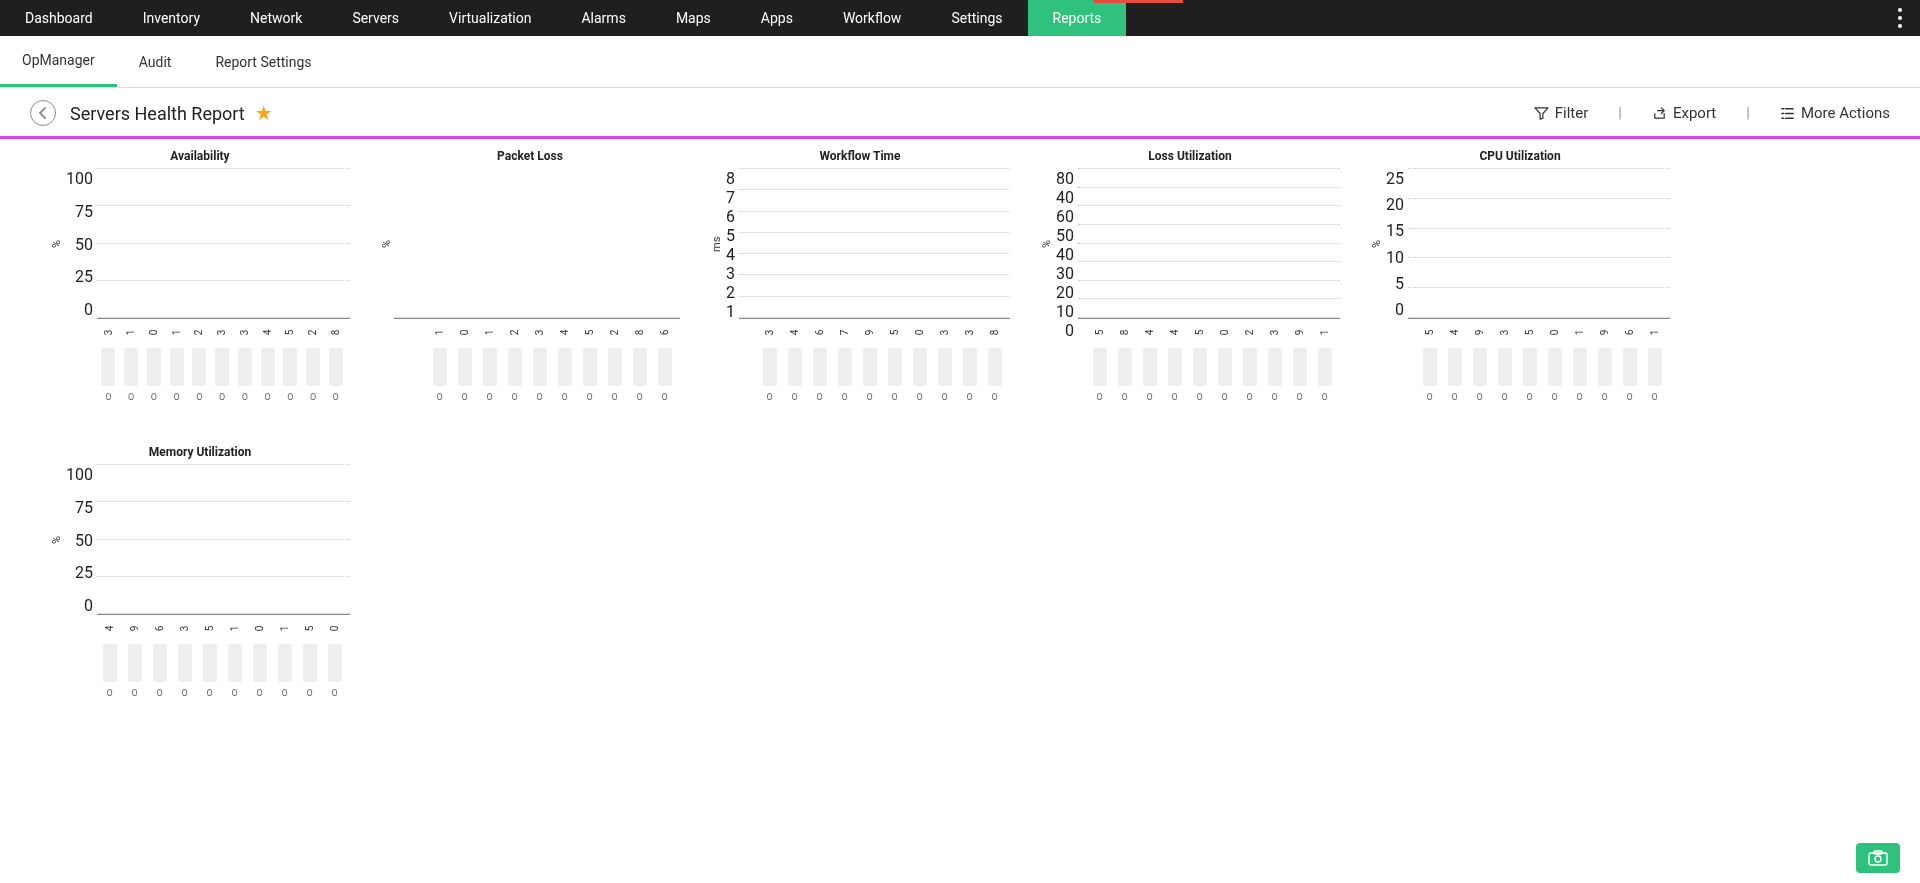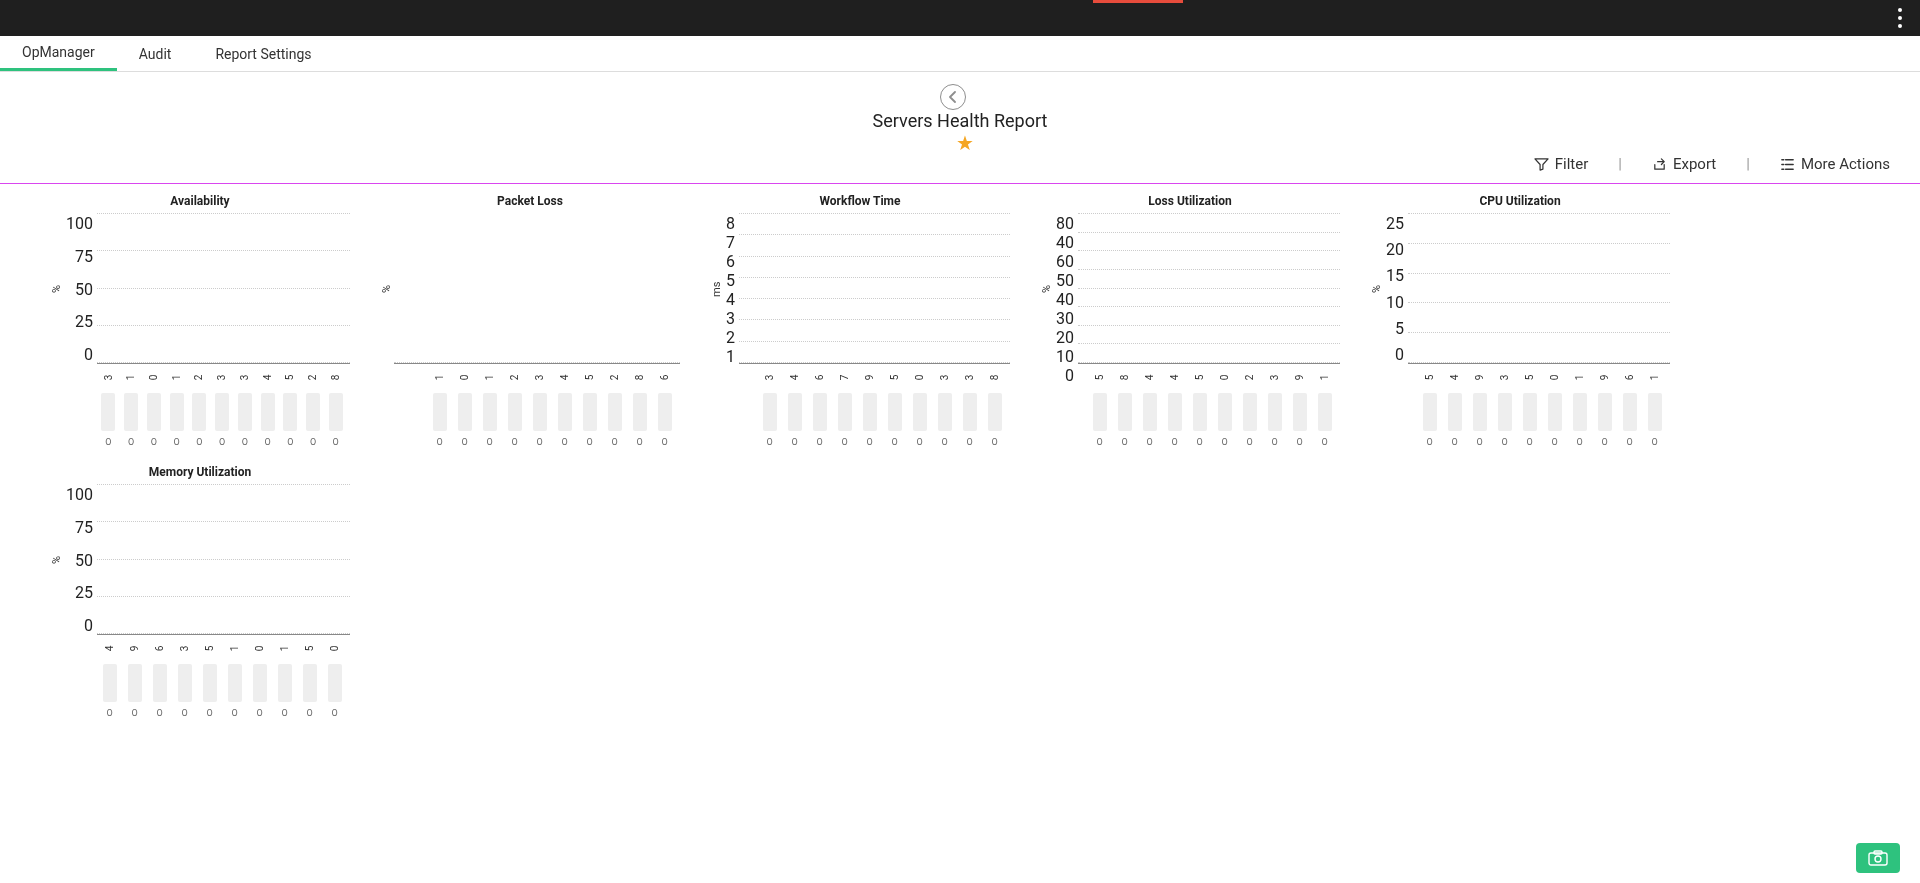--- a/index.html
+++ b/index.html
@@ -6,35 +6,35 @@
   *{box-sizing:border-box;}
 
   
   .topnav{background:#1f1f1f;height:36px;display:flex;align-items:stretch;color:#fff;font-size:14px;position:relative;}
   .topnav .nav-item{display:flex;align-items:center;padding:0 25px;cursor:pointer;white-space:nowrap;}
   .topnav .nav-item.active{background:#2ec27e;}
   .topnav .red-marker{position:absolute;top:0;left:1093px;width:90px;height:3px;background:#e74c3c;}
   .topnav .kebab{margin-left:auto;padding:0 18px;display:flex;align-items:center;cursor:pointer;}
   .kebab-dot{width:4px;height:4px;background:#fff;border-radius:50%;margin:2px 0;}
   
-  .subnav{height:36px;border-bottom:1px solid #ddd;display:flex;align-items:stretch;font-size:14px;}
+  .subnav{height:52px;border-bottom:1px solid #ddd;display:flex;align-items:stretch;font-size:14px;}
   .subnav .sub-item{display:flex;align-items:center;padding:0 22px;cursor:pointer;color:#333;}
   .subnav .sub-item.active{border-bottom:3px solid #2ec27e;}
 
   
-  .page-header{display:flex;align-items:center;padding:12px 30px 10px 30px;border-bottom:1px solid #d946ef;flex-direction:column;}
+  .page-header{display:flex;align-items:center;padding:12px 30px 10px 30px;border-bottom:3px solid #d946ef;}
   .back-btn{width:26px;height:26px;border:1.5px solid #8e8e8e;border-radius:50%;display:flex;align-items:center;justify-content:center;margin-right:14px;cursor:pointer;}
   .page-title{font-size:18px;font-weight:400;color:#222;}
   .star{color:#f5a623;font-size:20px;margin-left:10px;}
   .header-actions{margin-left:auto;display:flex;align-items:center;gap:30px;font-size:15px;color:#333;}
   .action{display:flex;align-items:center;gap:6px;cursor:pointer;}
   .vsep{color:#999;}
 
   
-  .charts{padding:10px 30px 40px 50px;display:flex;flex-wrap:wrap;gap:18px 30px;}
+  .charts{padding:10px 30px 40px 50px;display:flex;flex-wrap:wrap;gap:43px 30px;}
   .chart-card{width:300px;}
   .chart-title{font-size:12px;font-weight:700;text-align:center;margin-bottom:6px;}
   .plot-wrap{display:flex;}
   .yaxis-label{writing-mode:vertical-rl;transform:rotate(180deg);font-size:11px;color:#333;text-align:center;width:14px;}
   .yaxis-ticks{display:flex;flex-direction:column;justify-content:space-between;align-items:flex-end;font-size:16px;color:#222;padding:0 4px 0 2px;height:150px;}
   .plot{flex:1;height:150px;border-bottom:1px solid #888;position:relative;background:linear-gradient(to top,#fff 0,#fff 100%);}
   .grid-line{position:absolute;left:0;right:0;border-top:1px dotted #ccc;}
   .bars{position:absolute;left:5px;right:5px;bottom:0;top:0;display:flex;align-items:flex-end;gap:4px;}
   .bar{flex:1;min-width:0;}
   .bar-stack{display:flex;flex-direction:column-reverse;height:100%;width:100%;}
@@ -47,20 +47,33 @@
   .footer-btn{position:fixed;right:20px;bottom:10px;width:44px;height:30px;background:#2ec27e;border-radius:4px;display:flex;align-items:center;justify-content:center;cursor:pointer;}
 
   svg{display:block;}
 </style>
 </head>
 <body>
 
 <div class="topnav">
   <div class="red-marker"></div>
 
+  <div id="nav-holder" style="display:flex;">
+      <div class="nav-item">Dashboard</div>
+      <div class="nav-item">Inventory</div>
+      <div class="nav-item">Network</div>
+      <div class="nav-item">Servers</div>
+      <div class="nav-item">Virtualization</div>
+      <div class="nav-item">Alarms</div>
+      <div class="nav-item">Maps</div>
+      <div class="nav-item">Apps</div>
+      <div class="nav-item">Workflow</div>
+      <div class="nav-item">Settings</div>
+      <div class="nav-item active">Reports</div>
+    </div>
   <div class="kebab">
     <div style="display:flex;flex-direction:column;align-items:center;">
       <span class="kebab-dot"></span>
         <span class="kebab-dot"></span>
         <span class="kebab-dot"></span>
     </div>
   </div>
 </div>
 
 <div class="subnav" id="subnav-holder">

